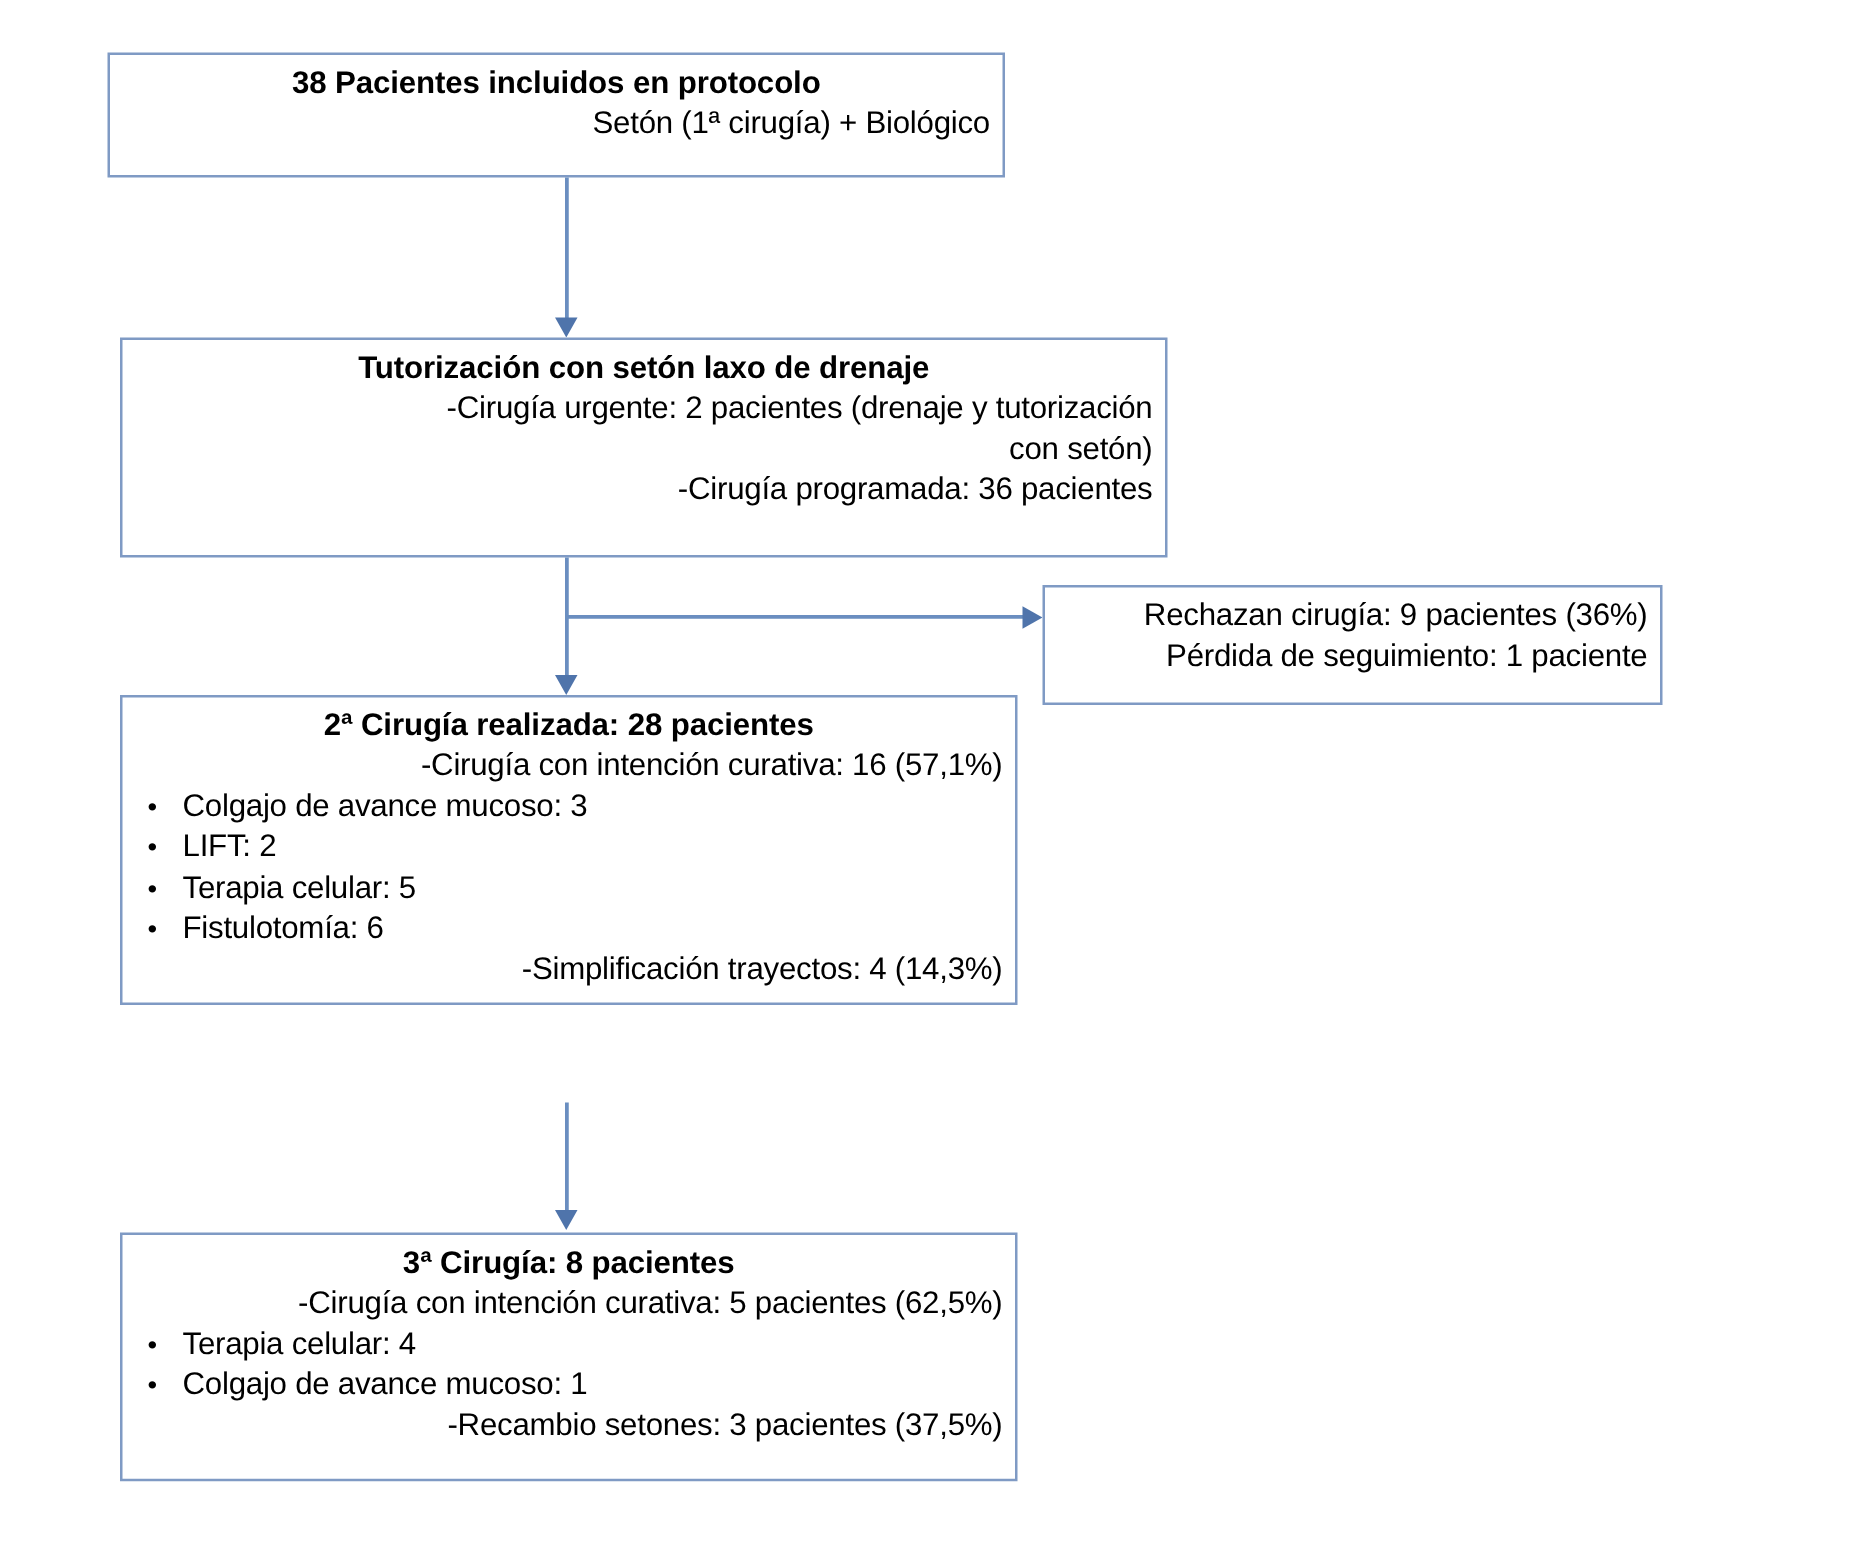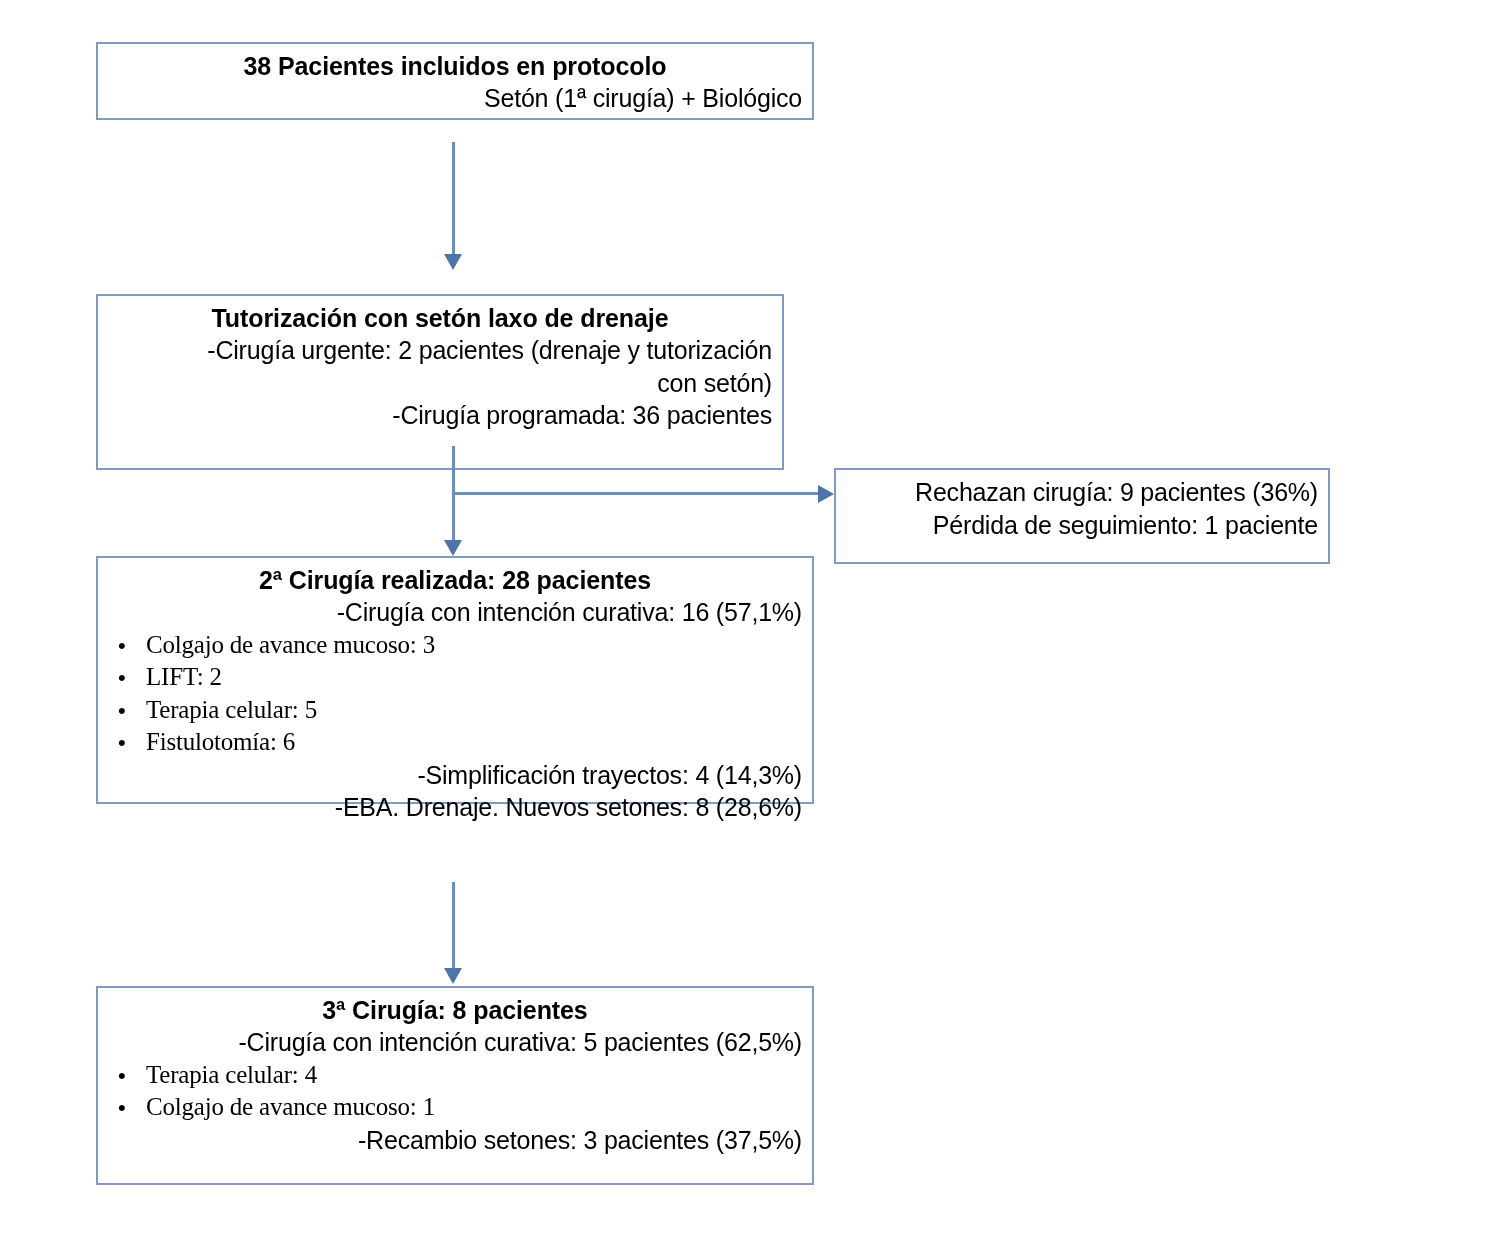--- a/index.html
+++ b/index.html
@@ -55,26 +55,25 @@
   .bullet-dot {
     flex: 0 0 auto;
     width: 38px;
     text-align: left;
     padding-left: 10px;
     box-sizing: border-box;
     font-size: 22px;
   }
   .bullet-text {
     flex: 1 1 auto;
-    font-family: Liberation Serif, serif;
   }
 
   
-  #node-protocolo   { left: 96px;  top: 42px;   width: 718px; height: 78px; }
-  #node-tutorizacion{ left: 96px;  top: 270px;  width: 688px; height: 176px; margin-top: 24px; }
+  #node-protocolo   { left: 86px;  top: 42px;   width: 718px; height: 100px; }
+  #node-tutorizacion{ left: 96px;  top: 270px;  width: 838px; height: 176px; }
   #node-rechazo     { left: 834px; top: 468px;  width: 496px; height: 96px;  }
   #node-cirugia2    { left: 96px;  top: 556px;  width: 718px; height: 248px; }
   #node-cirugia3    { left: 96px;  top: 986px;  width: 718px; height: 199px; }
 
   
   .conn {
     position: absolute;
     background: #6a8ec0;
   }
   .conn.v { width: 3px; }
@@ -150,21 +149,20 @@
     <div class="bullet-row">
       <span class="bullet-dot">•</span>
       <span class="bullet-text">Terapia celular: 5</span>
     </div>
     <div class="bullet-row">
       <span class="bullet-dot">•</span>
       <span class="bullet-text">Fistulotomía: 6</span>
     </div>
 
     <div class="line">-Simplificación trayectos: 4 (14,3%)</div>
-    <div class="line">-EBA. Drenaje. Nuevos setones: 8 (28,6%)</div>
   </div>
 
   <div class="conn v" id="conn-3-v"></div>
   <div class="arrowhead down" id="arrow-3"></div>
 
   <div class="node" id="node-cirugia3">
     <div class="title">3ª Cirugía: 8 pacientes</div>
     <div class="line">-Cirugía con intención curativa: 5 pacientes (62,5%)</div>
 
     <div class="bullet-row">

